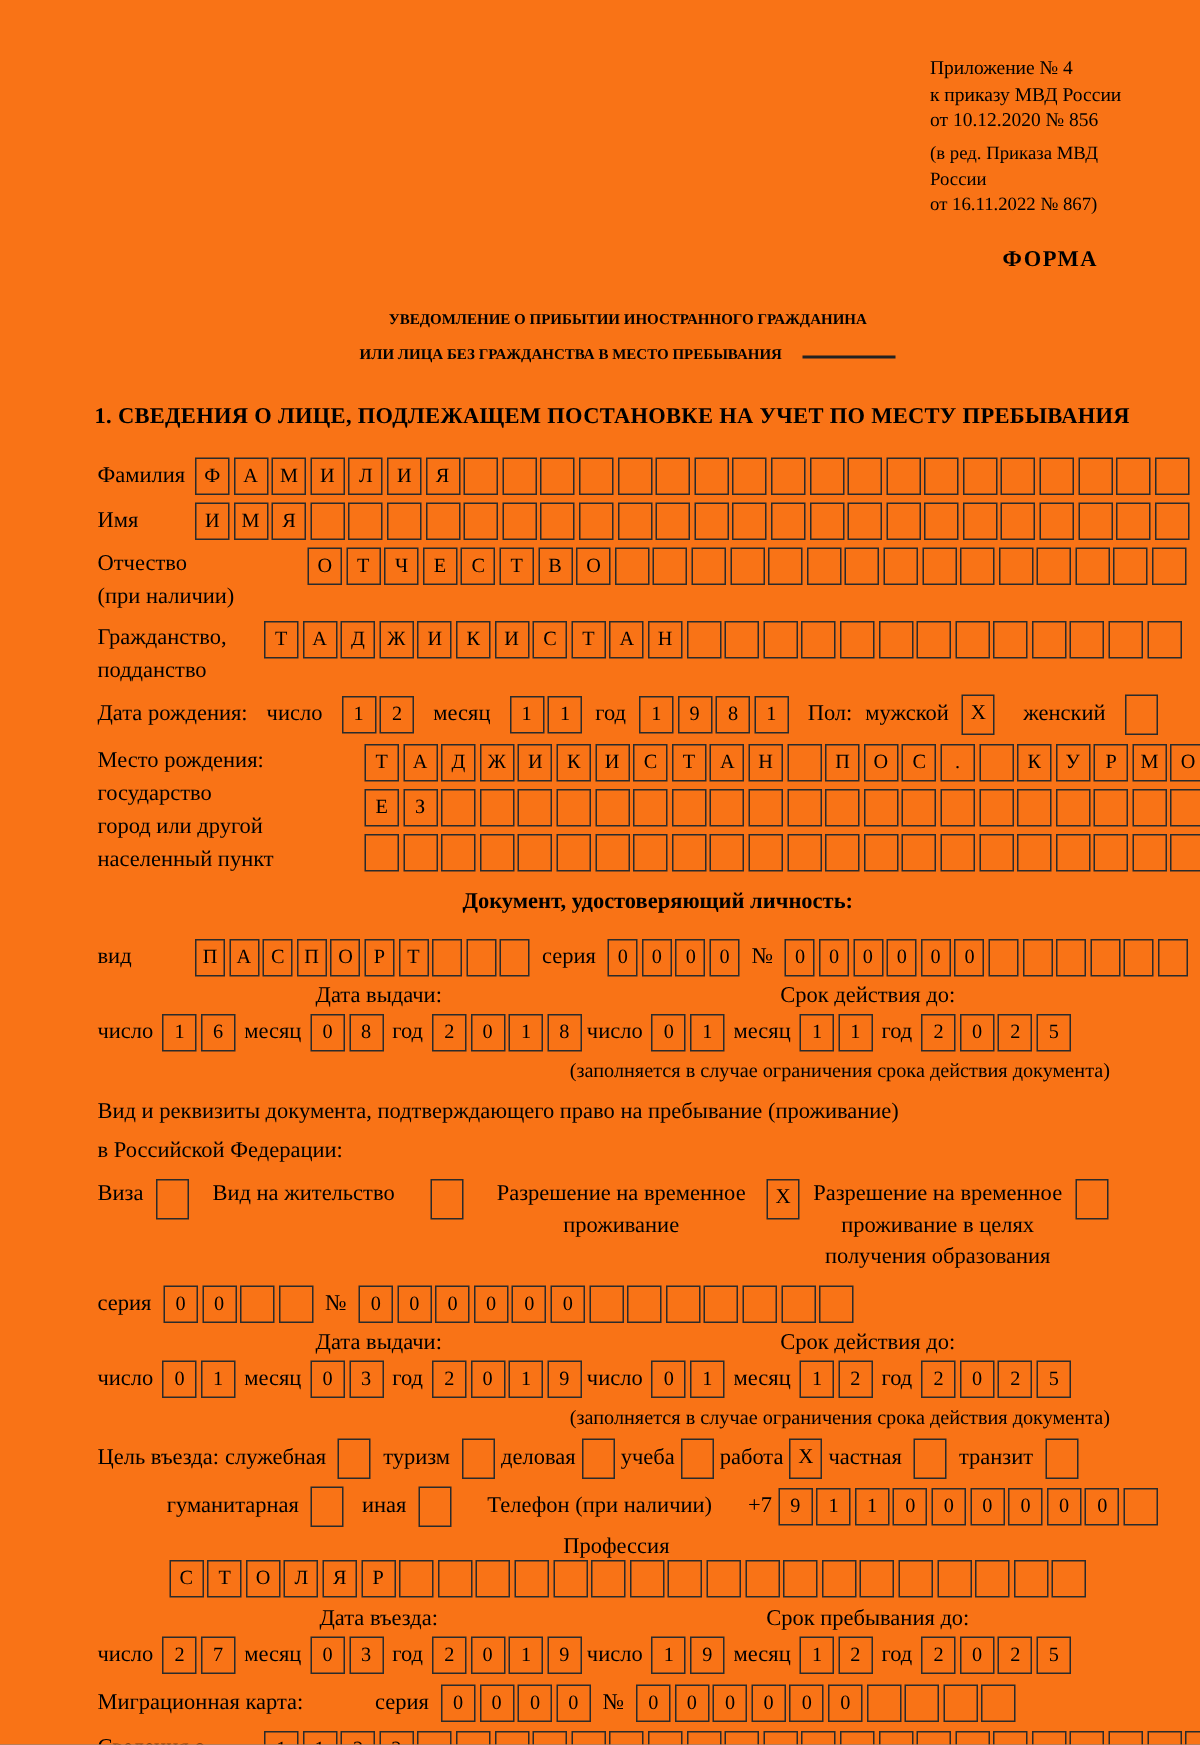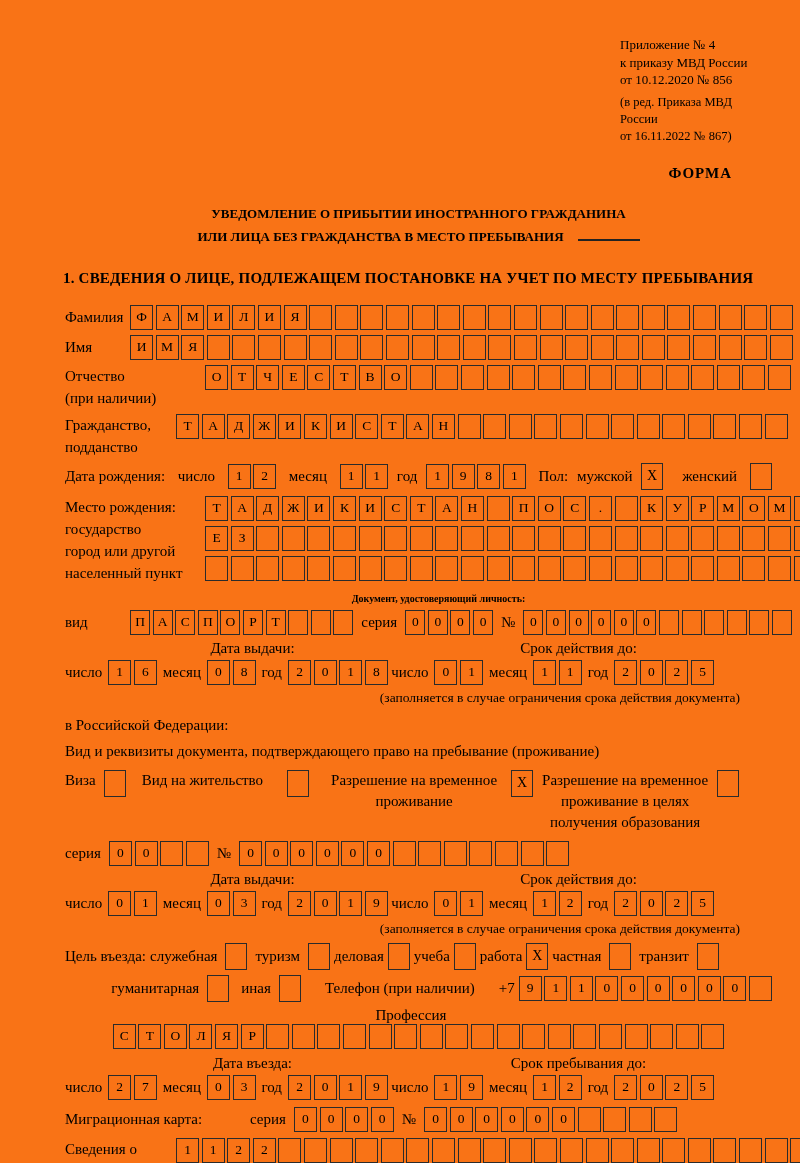--- a/index.html
+++ b/index.html
@@ -6,42 +6,42 @@
   .page{
     position:relative;width:800px;height:1163px;margin:0 auto;
     background:#f97316;color:#000;box-sizing:border-box;
     padding:36px 28px 16px 65px;overflow:hidden;
     font-family:"Liberation Serif","DejaVu Serif",serif;
     font-size:15px;
   }
   .annex{margin-left:555px;font-size:13px;line-height:17.5px;}
   .annex-note{margin-top:5px;font-size:12.5px;line-height:17px;}
   .forma{font-weight:bold;text-align:right;margin:20px 40px 0 0;font-size:15px;letter-spacing:1px;}
-  .title{font-weight:bold;text-align:center;font-size:13px;line-height:23px;margin-top:20px;}
+  .title{font-weight:bold;text-align:center;font-size:10px;line-height:23px;margin-top:20px;}
   .title-underline{display:inline-block;width:62px;border-bottom:2px solid #222;margin-left:14px;vertical-align:baseline;}
   .sec-heading{font-weight:bold;font-size:15px;margin:22px 0 18px -2px;letter-spacing:.2px;}
 
   .row{display:flex;align-items:center;margin-bottom:5px;}
   .row-top{align-items:flex-start;}
   .lbl{flex:none;}
   .lblcol{flex:none;line-height:22px;}
   .w65{width:65px;} .w111{width:111px;} .w140{width:140px;}
 
   .cells{display:inline-flex;gap:2.6px;flex:none;}
   .cell{
     flex:none;display:inline-flex;align-items:center;justify-content:center;
     width:21px;height:23px;border:1.6px solid #2b2b2b;box-sizing:content-box;
     font-size:13.5px;line-height:1;
   }
   .cells.sm .cell{width:18px;}
   .checkbox{
     flex:none;display:inline-flex;align-items:center;justify-content:center;
     width:20px;height:25px;border:1.6px solid #2b2b2b;font-size:14px;
   }
-  .doc-heading{font-weight:bold;text-align:center;margin:7px 0 6px 40px;font-size:10px;}
+  .doc-heading{font-weight:bold;text-align:center;margin:7px 0 16px 40px;font-size:15px;}
   .dates-head{display:flex;margin:3px 0 3px 0;}
   .dates-head .dh-left{width:375px;text-align:center;}
   .dates-head .dh-right{flex:1;text-align:center;margin-right:55px;}
   .dgroup{display:flex;align-items:center;gap:6px;}
   .dlbl{flex:none;}
   .note-right{text-align:right;margin:2px 32px 6px 0;font-size:13.5px;}
   .intro{line-height:26px;}
   .opt{display:flex;align-items:flex-start;gap:8px;}
   .opt .optlbl{line-height:21px;text-align:center;}
   .gap4{width:4px;flex:none;} .gap8{width:8px;flex:none;}
@@ -233,21 +233,21 @@
     <span class="lbl">мужской</span>
     <span class="gap4"></span>
     <span class="checkbox">X</span>
     <span class="gap8"></span>
       <span class="gap4"></span>
     <span class="lbl">женский</span>
     <span class="gap8"></span>
     <span class="checkbox"></span>
   </div>
 
-  <div class="row row-top" style="margin-top:6px;">
+  <div class="row row-top" style="margin-top:6px;gap:38px;">
     <span class="lblcol w140">
       <span>Место рождения:</span><br>
       <span>государство</span><br>
       <span>город или другой</span><br>
       <span>населенный пункт</span>
     </span>
     <span>
       <div class="row">
         <span class="cells">
             <span class="cell">Т</span>
@@ -419,22 +419,22 @@
       <span class="cells">
           <span class="cell">2</span>
           <span class="cell">0</span>
           <span class="cell">2</span>
           <span class="cell">5</span>
         </span>
     </span>
   </div>
   <div class="note-right">(заполняется в случае ограничения срока действия документа)</div>
 
+  <div class="intro">Вид и реквизиты документа, подтверждающего право на пребывание (проживание)</div>
   <div class="intro">в Российской Федерации:</div>
-  <div class="intro">Вид и реквизиты документа, подтверждающего право на пребывание (проживание)</div>
 
   <div class="row row-top" style="margin-top:6px;">
     <span class="opt">
       <span class="optlbl">Виза</span>
       <span class="checkbox"></span>
     </span>
     <span class="gap8"></span>
       <span class="gap8"></span>
     <span class="opt">
       <span class="optlbl">Вид на жительство</span>

